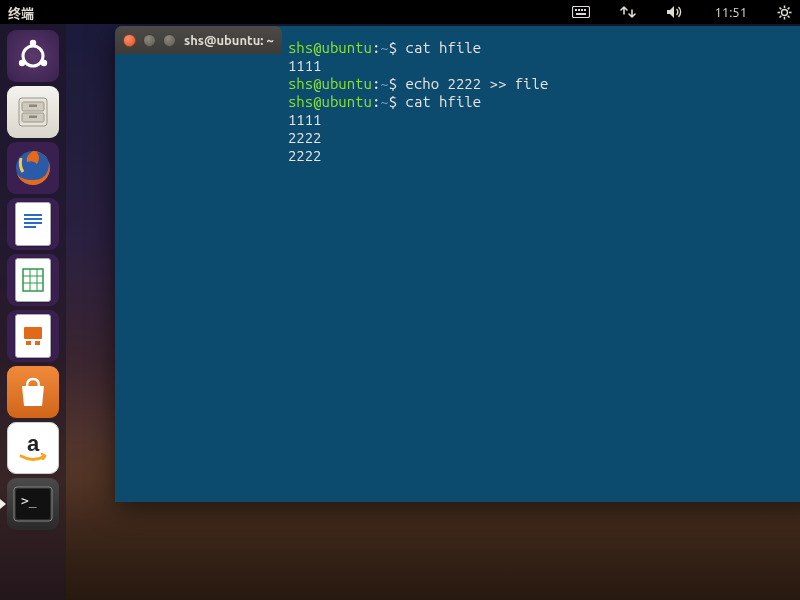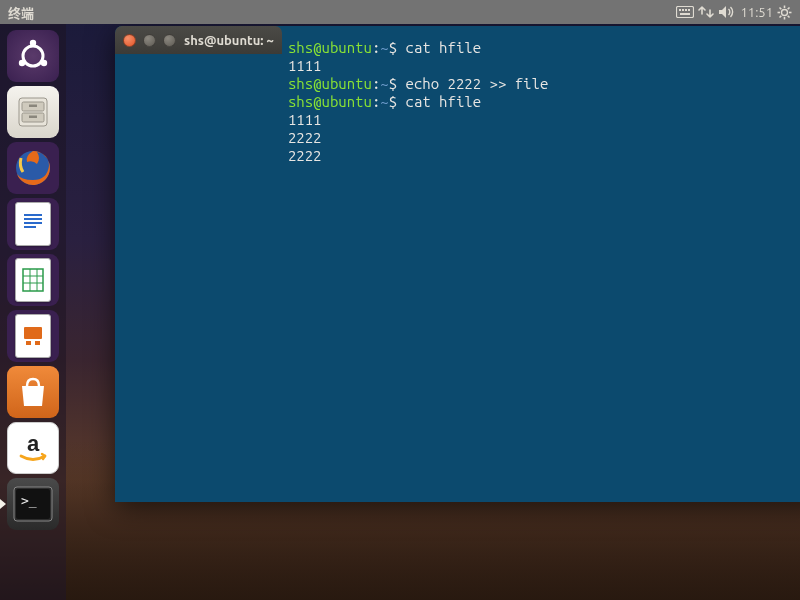--- a/index.html
+++ b/index.html
@@ -6,30 +6,30 @@
     body {
       width: 800px; height: 600px;
       font-family: "Ubuntu", "Noto Sans CJK SC", sans-serif;
       background: linear-gradient(to bottom, #1a1a3a 0%, #2a2040 40%, #3a2530 60%, #5a3a2a 80%, #2a1a15 100%);
       overflow: hidden;
       position: relative;
     }
     
     .top-panel {
       position: absolute; top: 0; left: 0; right: 0; height: 24px;
-      background: #737373;
+      background: #000000;
       color: #dfdbd2;
       display: flex; align-items: center;
       padding: 0 8px;
       font-size: 13px;
       z-index: 100;
     }
     .top-panel .app-title { font-weight: bold; flex: 0 0 auto; }
     .top-panel .spacer { flex: 1; }
-    .top-panel .indicator { margin-left: 4px; display:flex; align-items:center; }
+    .top-panel .indicator { margin-left: 30px; display:flex; align-items:center; }
     .top-panel svg { display:block; }
 
     
     .launcher {
       position: absolute; top: 24px; left: 0; bottom: 0; width: 66px;
       background: rgba(30,20,35,0.55);
       display: flex; flex-direction: column; align-items: center;
       padding-top: 6px;
       gap: 4px;
       z-index: 50;

